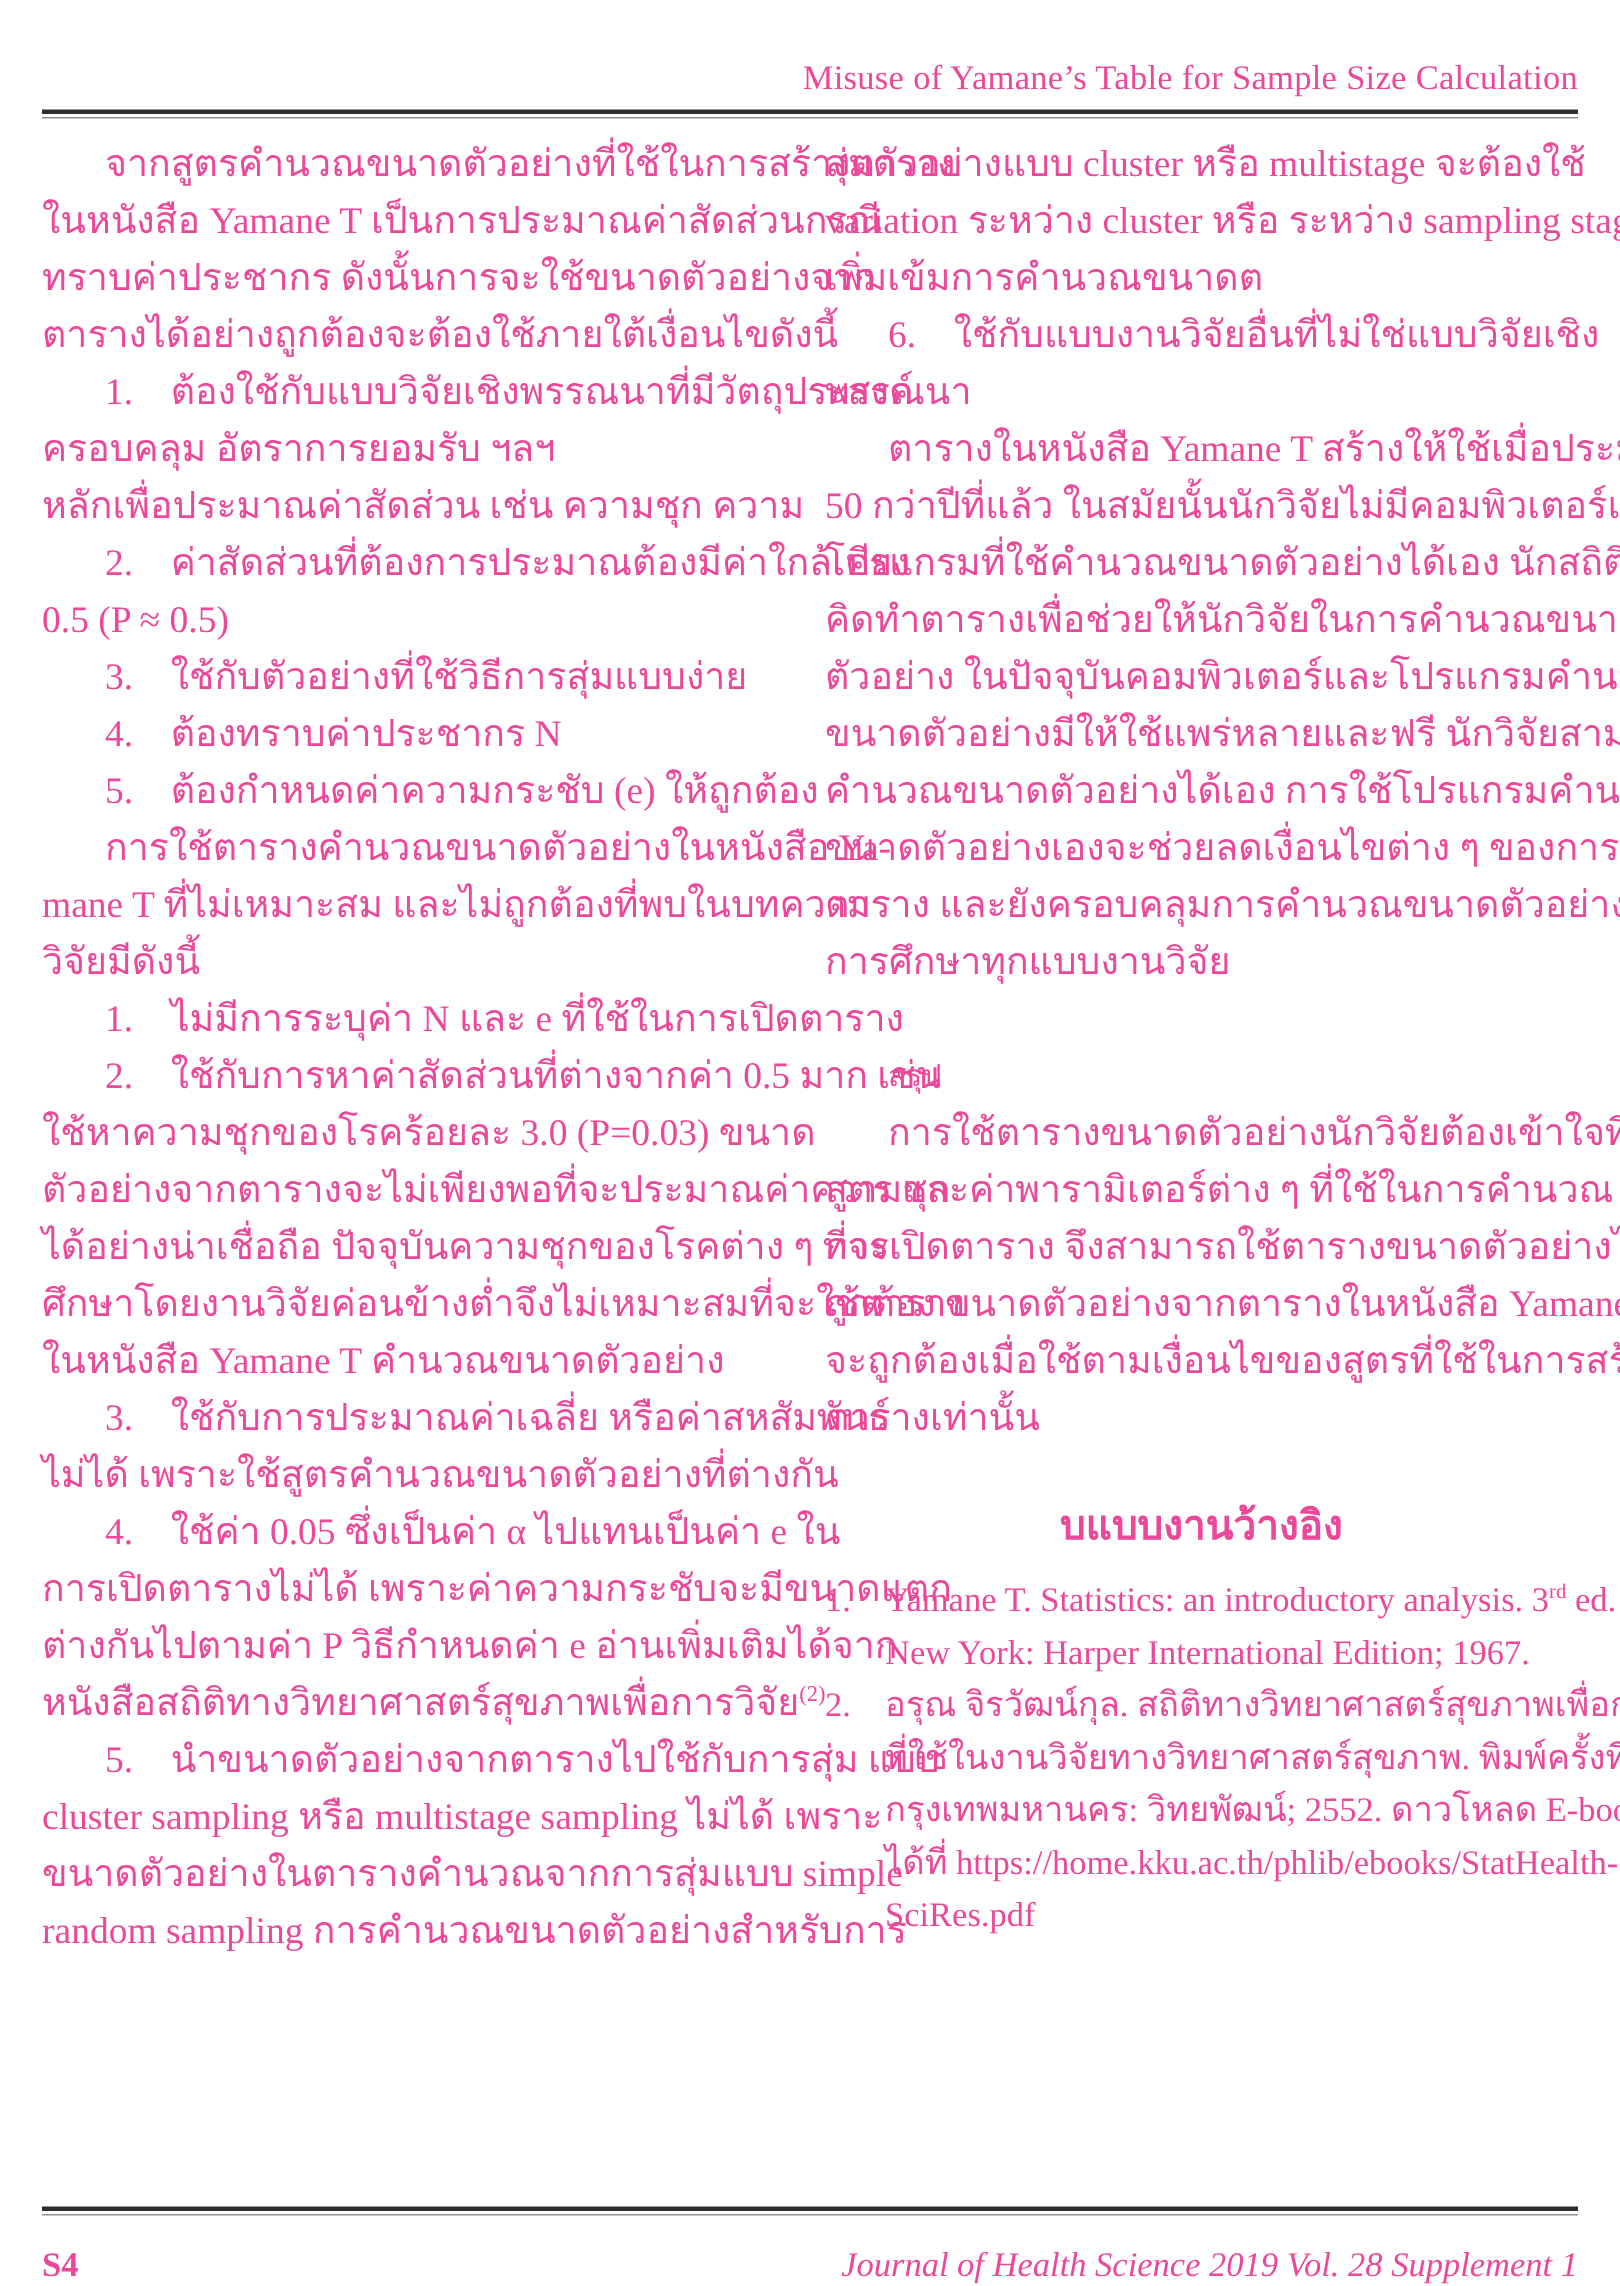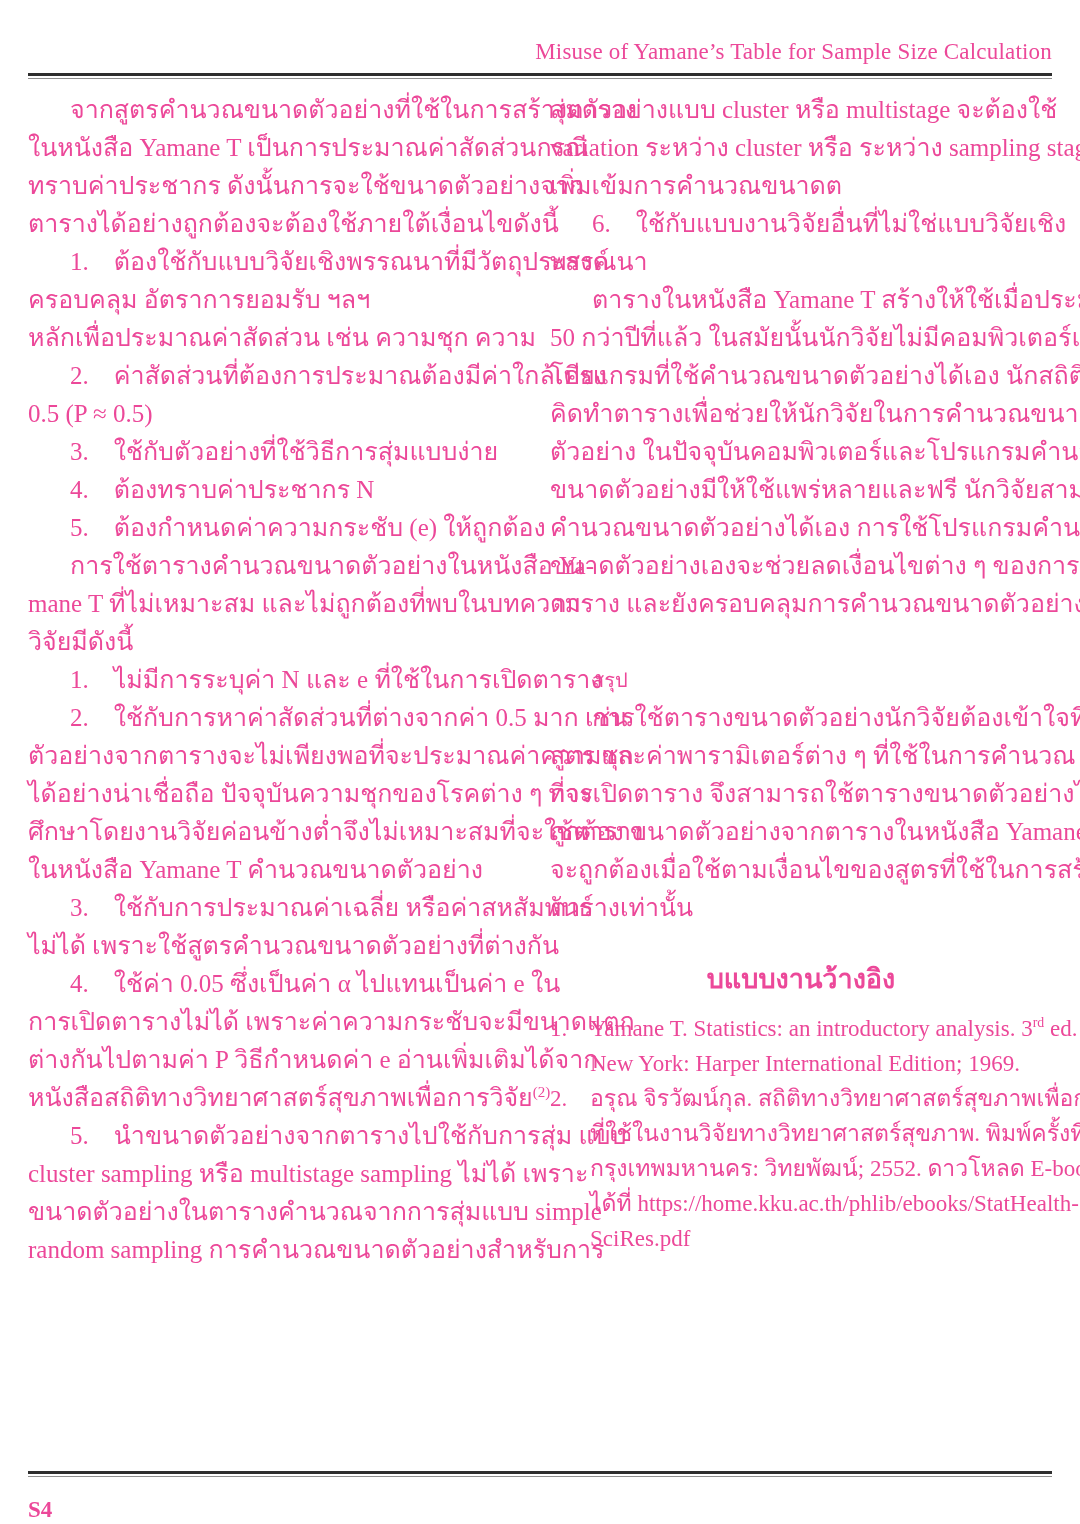--- a/index.html
+++ b/index.html
@@ -61,20 +61,21 @@
         <div class="ln ind">2. ค่าสัดส่วนที่ต้องการประมาณต้องมีค่าใกล้เคียง</div>
         <div class="ln">0.5 (P ≈ 0.5)</div>
         <div class="ln ind">3. ใช้กับตัวอย่างที่ใช้วิธีการสุ่มแบบง่าย</div>
         <div class="ln ind">4. ต้องทราบค่าประชากร N</div>
         <div class="ln ind">5. ต้องกำหนดค่าความกระชับ (e) ให้ถูกต้อง</div>
         <div class="ln ind">การใช้ตารางคำนวณขนาดตัวอย่างในหนังสือ Ya-</div>
         <div class="ln">mane T ที่ไม่เหมาะสม และไม่ถูกต้องที่พบในบทความ</div>
         <div class="ln">วิจัยมีดังนี้</div>
         <div class="ln ind">1. ไม่มีการระบุค่า N และ e ที่ใช้ในการเปิดตาราง</div>
         <div class="ln ind">2. ใช้กับการหาค่าสัดส่วนที่ต่างจากค่า 0.5 มาก เช่น</div>
+        <div class="ln">ใช้หาความชุกของโรคร้อยละ 3.0 (P=0.03) ขนาด</div>
         <div class="ln">ตัวอย่างจากตารางจะไม่เพียงพอที่จะประมาณค่าความชุก</div>
         <div class="ln">ได้อย่างน่าเชื่อถือ ปัจจุบันความชุกของโรคต่าง ๆ ที่จะ</div>
         <div class="ln">ศึกษาโดยงานวิจัยค่อนข้างต่ำจึงไม่เหมาะสมที่จะใช้ตาราง</div>
         <div class="ln">ในหนังสือ Yamane T คำนวณขนาดตัวอย่าง</div>
         <div class="ln ind">3. ใช้กับการประมาณค่าเฉลี่ย หรือค่าสหสัมพันธ์</div>
         <div class="ln">ไม่ได้ เพราะใช้สูตรคำนวณขนาดตัวอย่างที่ต่างกัน</div>
         <div class="ln ind">4. ใช้ค่า 0.05 ซึ่งเป็นค่า α ไปแทนเป็นค่า e ใน</div>
         <div class="ln">การเปิดตารางไม่ได้ เพราะค่าความกระชับจะมีขนาดแตก</div>
         <div class="ln">ต่างกันไปตามค่า P วิธีกำหนดค่า e อ่านเพิ่มเติมได้จาก</div>
         <div class="ln"><span>หนังสือสถิติทางวิทยาศาสตร์สุขภาพเพื่อการวิจัย</span><sup>(2)</sup></div>
@@ -92,52 +93,54 @@
           <div class="ln">พรรณนา</div>
           <div class="ln ind">ตารางในหนังสือ Yamane T สร้างให้ใช้เมื่อประมาณ</div>
           <div class="ln">50 กว่าปีที่แล้ว ในสมัยนั้นนักวิจัยไม่มีคอมพิวเตอร์และ</div>
           <div class="ln">โปรแกรมที่ใช้คำนวณขนาดตัวอย่างได้เอง นักสถิติจึงได้</div>
           <div class="ln">คิดทำตารางเพื่อช่วยให้นักวิจัยในการคำนวณขนาด</div>
           <div class="ln">ตัวอย่าง ในปัจจุบันคอมพิวเตอร์และโปรแกรมคำนวณ</div>
           <div class="ln">ขนาดตัวอย่างมีให้ใช้แพร่หลายและฟรี นักวิจัยสามารถ</div>
           <div class="ln">คำนวณขนาดตัวอย่างได้เอง การใช้โปรแกรมคำนวณ</div>
           <div class="ln">ขนาดตัวอย่างเองจะช่วยลดเงื่อนไขต่าง ๆ ของการใช้</div>
           <div class="ln">ตาราง และยังครอบคลุมการคำนวณขนาดตัวอย่างของ</div>
+          <div class="ln">การศึกษาทุกแบบงานวิจัย</div>
           <div class="ln blank"></div>
           <div class="ln ind sum">สรุป</div>
           <div class="ln ind">การใช้ตารางขนาดตัวอย่างนักวิจัยต้องเข้าใจที่มาของ</div>
           <div class="ln">สูตร และค่าพารามิเตอร์ต่าง ๆ ที่ใช้ในการคำนวณ และ</div>
           <div class="ln">การเปิดตาราง จึงสามารถใช้ตารางขนาดตัวอย่างได้อย่าง</div>
           <div class="ln">ถูกต้อง ขนาดตัวอย่างจากตารางในหนังสือ Yamane T</div>
           <div class="ln">จะถูกต้องเมื่อใช้ตามเงื่อนไขของสูตรที่ใช้ในการสร้าง</div>
           <div class="ln">ตารางเท่านั้น</div>
         </div>
       <div class="ref-heading">บแบบงานว้างอิง</div>
       <div class="ref-list" id="ref-list">
           <div class="ref">
             <div class="ref-num">1.</div>
             <div class="ref-body">
               <div class="ref-line"><span>Yamane T. Statistics: an introductory analysis. 3</span><sup>rd</sup><span> ed.</span></div>
-              <div class="ref-line">New York: Harper International Edition; 1969.</div>
+              <div class="ref-line">New York: Harper International Edition; 1967.</div>
             </div>
           </div>
           <div class="ref">
             <div class="ref-num">2.</div>
             <div class="ref-body">
               <div class="ref-line">อรุณ จิรวัฒน์กุล. สถิติทางวิทยาศาสตร์สุขภาพเพื่อการวิจัย</div>
               <div class="ref-line">ที่ใช้ในงานวิจัยทางวิทยาศาสตร์สุขภาพ. พิมพ์ครั้งที่ 1.</div>
               <div class="ref-line">กรุงเทพมหานคร: วิทยพัฒน์; 2552. ดาวโหลด E-book</div>
               <div class="ref-line">ได้ที่ https://home.kku.ac.th/phlib/ebooks/StatHealth-</div>
               <div class="ref-line">SciRes.pdf</div>
             </div>
           </div>
         </div>
     </div>
   </div>
 
   <div class="footer">
     <div class="double-rule"></div>
     <div class="footer-row">
       <span class="page-num">S4</span>
+      <span class="journal">Journal of Health Science 2019 Vol. 28 Supplement 1</span>
     </div>
   </div>
 
 </div>
 
 </body></html>

